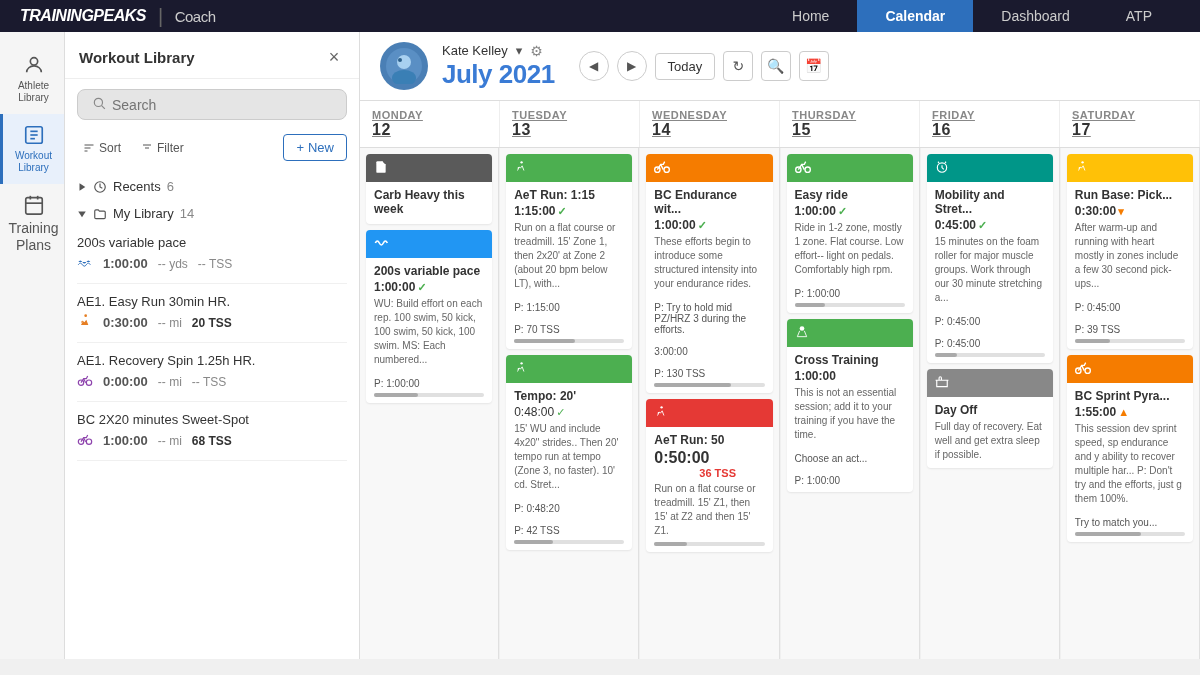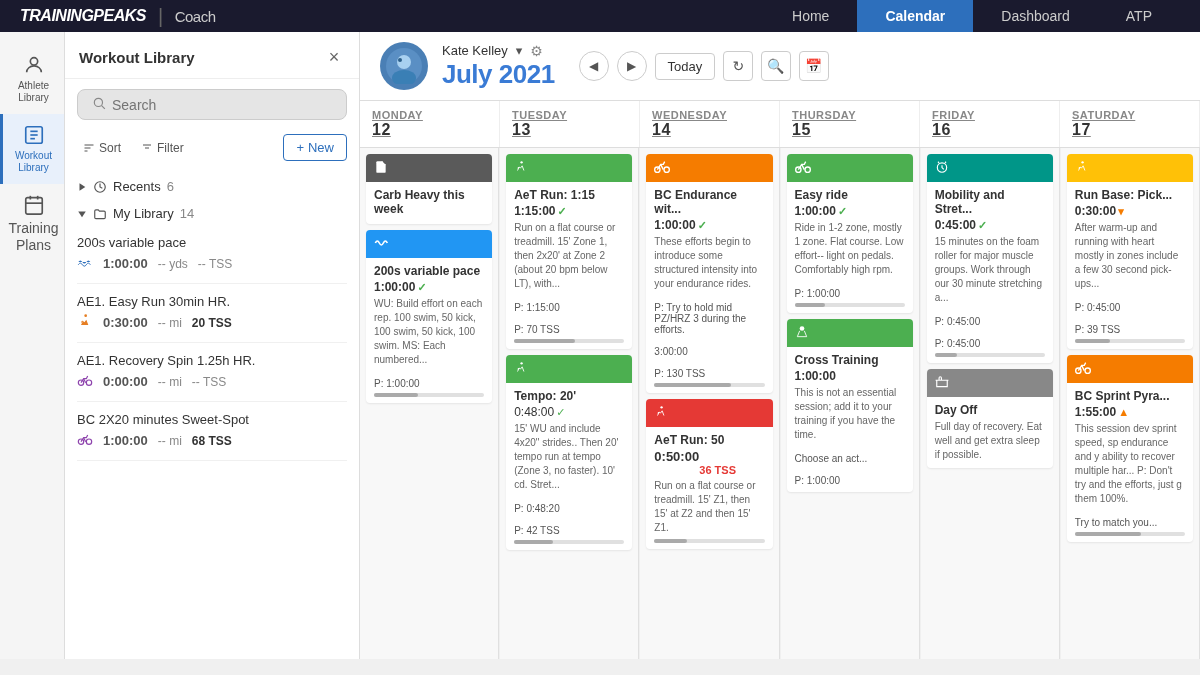--- a/index.html
+++ b/index.html
@@ -692,21 +692,21 @@
           <div class="card-header-bar red">
             <span class="card-icon">
               <svg width="14" height="14" viewBox="0 0 24 24" fill="white">
                   <circle cx="13" cy="4" r="2" fill="white"></circle>
                   <path d="M6 18l3-6 2 2 3-4 3 8M9 12l-3 2" stroke="white" stroke-width="1.5" fill="none"></path>
                 </svg>
             </span>
           </div>
           <div class="card-body">
             <div class="card-title">AeT Run: 50</div>
-            <div style="font-size:13px;font-weight:700;color:#333;">0:50:00</div>
+            <div style="font-size:16px;font-weight:700;color:#333;">0:50:00</div>
             <div style="font-size:11px;font-weight:700;color:#e53935;margin-bottom:2px;margin-left:45px;">36 TSS</div>
             <div class="card-desc">Run on a flat course or treadmill. 15' Z1, then 15' at Z2 and then 15' Z1.</div>
             <div class="tss-bar-wrap">
                 <div class="tss-bar" style="width:30%;"></div>
               </div>
           </div>
         </div>
       </div>
 
       <div class="cal-day-col">

